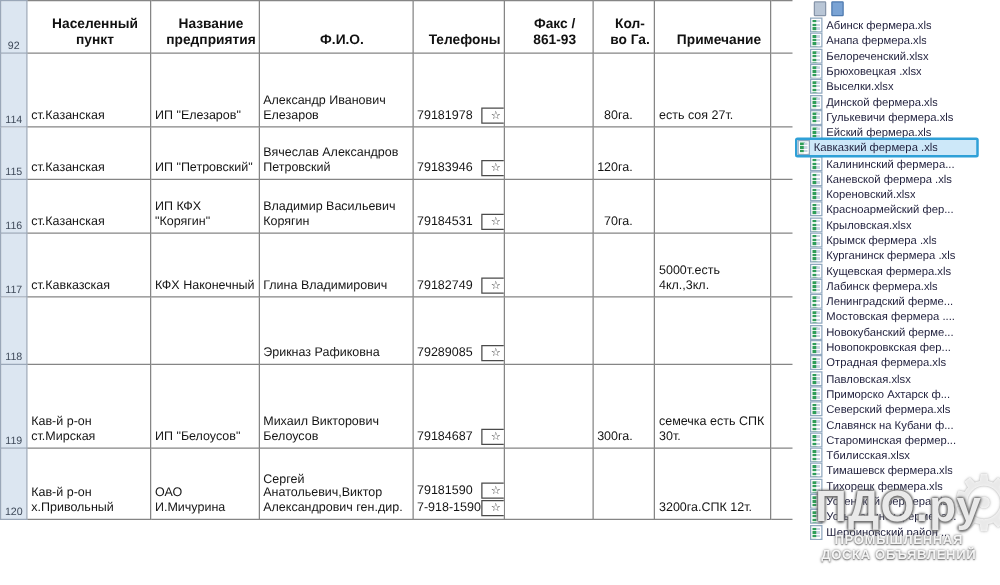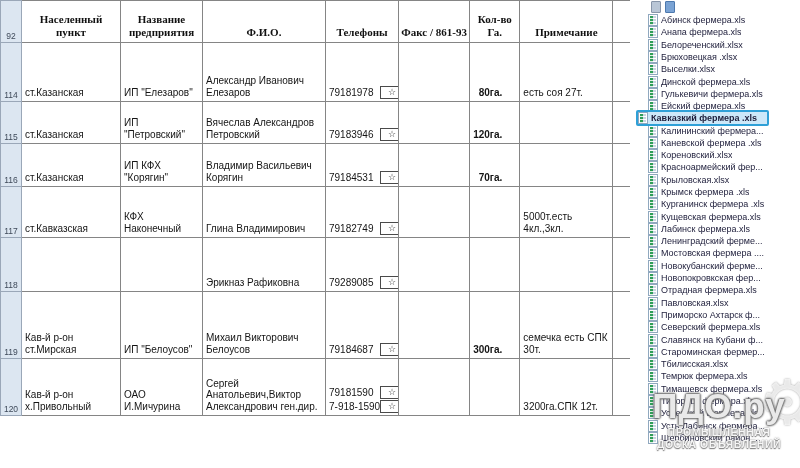--- a/index.html
+++ b/index.html
@@ -11,23 +11,23 @@
   .sheet { position:absolute; left:0; top:0; }
   table { border-collapse:collapse; table-layout:fixed; }
   td, th { border:1px solid #858585; vertical-align:bottom; overflow:hidden;
            font-weight:normal; }
   td.ghost, th.ghost { border-left:none; border-right:none; }
   th.rownum, td.rownum {
       background:#dce6f1; color:#3f4a5a; font-size:8.5px; text-align:center;
       border-color:#9aa7b8; padding:0 1px 1px 1px;
   }
   th.colhead { font-size:11px; font-weight:bold; color:#111; text-align:center;
-               padding:1px 2px 2px 2px; line-height:1.25;font-family:Liberation Serif, serif; }
+               padding:1px 2px 2px 12px; line-height:1.25; }
   td.cell { font-size:10px; color:#151515; padding:1px 2px 2px 3px; line-height:1.18; }
-  td.cell.num { text-align:right; padding-right:17px;font-weight:bold; }
+  td.cell.num { text-align:right; padding-right:17px; }
   .phone-wrap { display:flex; flex-direction:column; align-items:stretch;text-align:right; }
   .phone-line { display:flex; justify-content:space-between; align-items:flex-end;
                 margin-right:-8px; height:14px; }
   .phone-text { white-space:nowrap; }
   .star-btn { display:inline-flex; justify-content:center; align-items:center;
               width:24px; height:13px; background:#fff; border:1px solid #4a4a4a;
               font-size:9px; line-height:1; color:#333; flex:0 0 auto;
               position:relative; z-index:2; }
 
   
@@ -36,21 +36,21 @@
   .top-icons { display:flex; gap:4px; padding:1px 0 1px 6px; height:14px; }
   .topicon { width:10px; height:12px; border-radius:1px; }
   .topicon.gray { background:#b9c6d6; border:1px solid #8795a9; }
   .topicon.blue { background:#7aa3d4; border:1px solid #4d79ae; }
   .file-list { position:relative; }
   .file-item { display:flex; align-items:center; height:12.3px; padding-left:3px;
                font-size:9px; color:#1d1d3a; white-space:nowrap; cursor:default; }
   .file-item .label { overflow:hidden; }
   .file-item.selected { background:#cde8f9; border:2px solid #2fa0d7; border-radius:2px;
                margin-left:-9px; padding-left:0; height:16px; margin-top:-2px;
-               margin-bottom:-2px; position:relative; z-index:1; width:133px;font-weight:bold; }
+               margin-bottom:-2px; position:relative; z-index:1; width:147px; }
   .xls-icon { width:10px; height:12px; background:#fff; border:1px solid #90a8bf;
               position:relative; flex:0 0 auto; margin-right:3px; }
   .xls-icon::before { content:""; position:absolute; left:1px; top:1px; width:4px;
               height:9px;
               background:repeating-linear-gradient(180deg,#2f9e58 0 2px,#dff0e4 2px 3px); }
   .xls-icon::after { content:""; position:absolute; right:1px; top:1px; width:3px;
               height:9px;
               background:repeating-linear-gradient(180deg,#c9d5e2 0 2px,#ffffff 2px 3px); }
 
   
@@ -350,24 +350,20 @@
         <div class="file-item">
           <span class="xls-icon"></span>
           <span class="label">Староминская фермер...</span>
         </div>
         <div class="file-item">
           <span class="xls-icon"></span>
           <span class="label">Тбилисская.xlsx</span>
         </div>
         <div class="file-item">
           <span class="xls-icon"></span>
-          <span class="label">Темрюк фермера.xls</span>
-        </div>
-        <div class="file-item">
-          <span class="xls-icon"></span>
           <span class="label">Тимашевск фермера.xls</span>
         </div>
         <div class="file-item">
           <span class="xls-icon"></span>
           <span class="label">Тихорецк фермера.xls</span>
         </div>
         <div class="file-item">
           <span class="xls-icon"></span>
           <span class="label">Успенский фермера.xls</span>
         </div>

